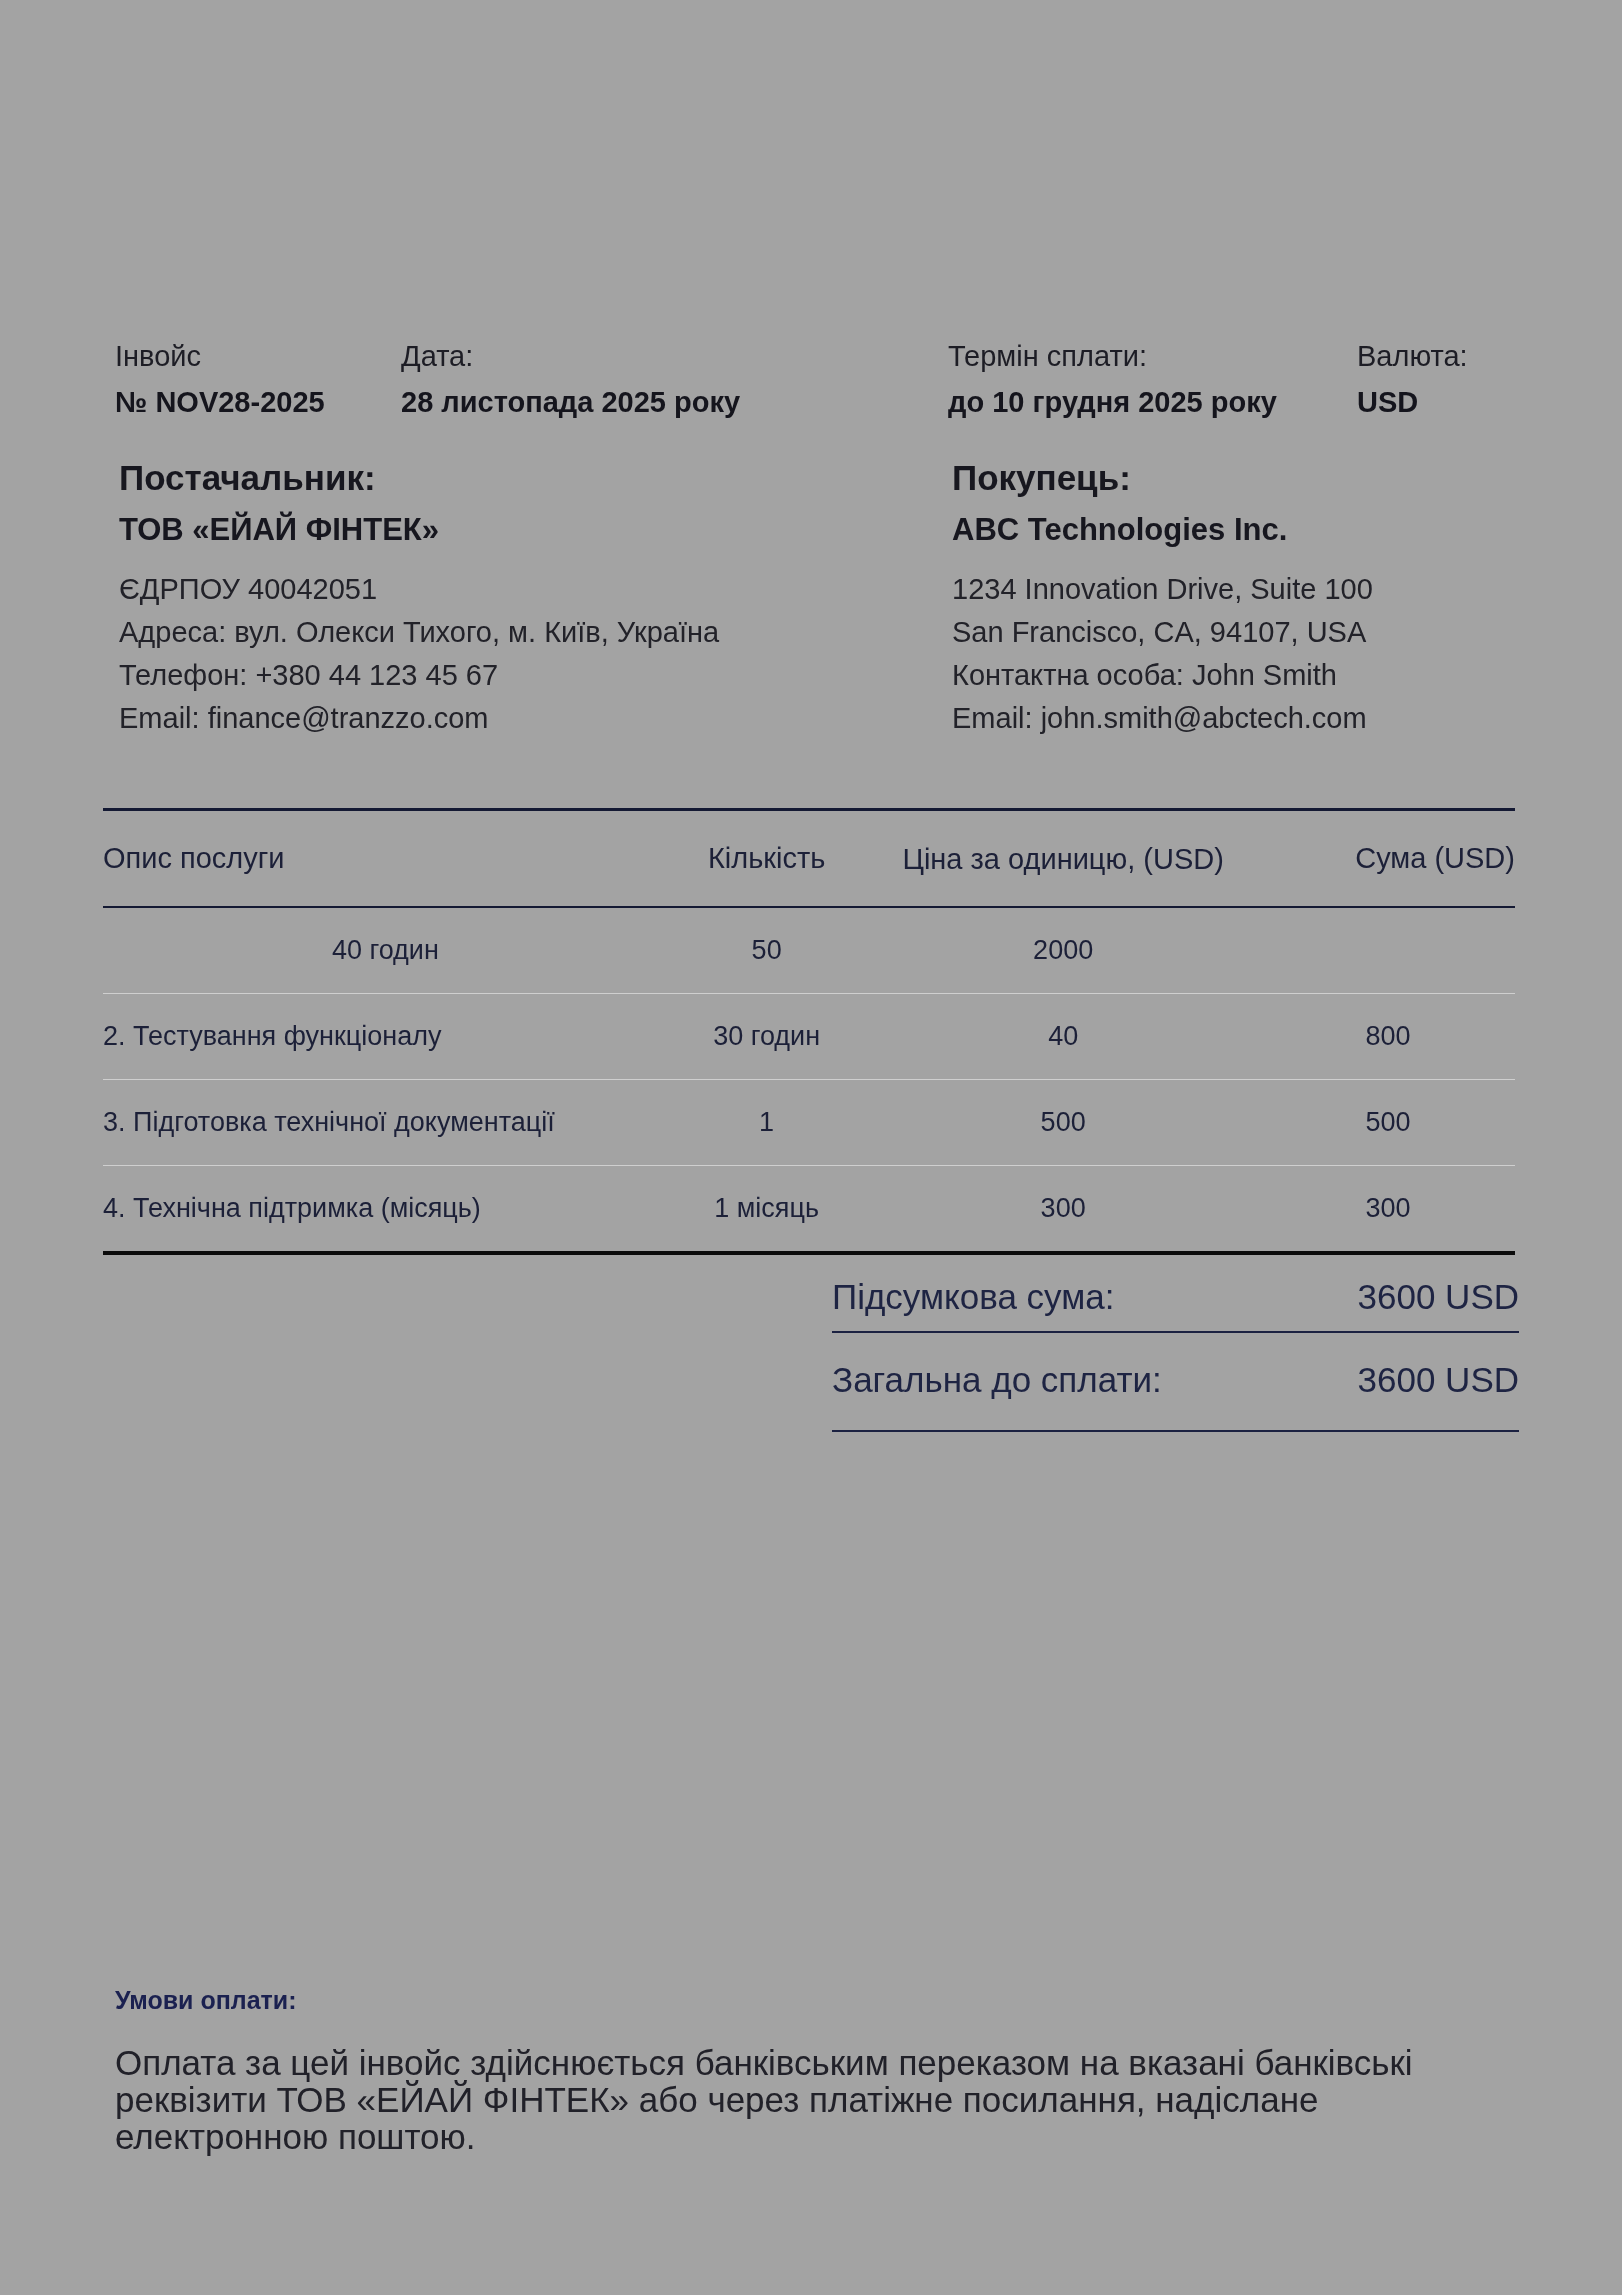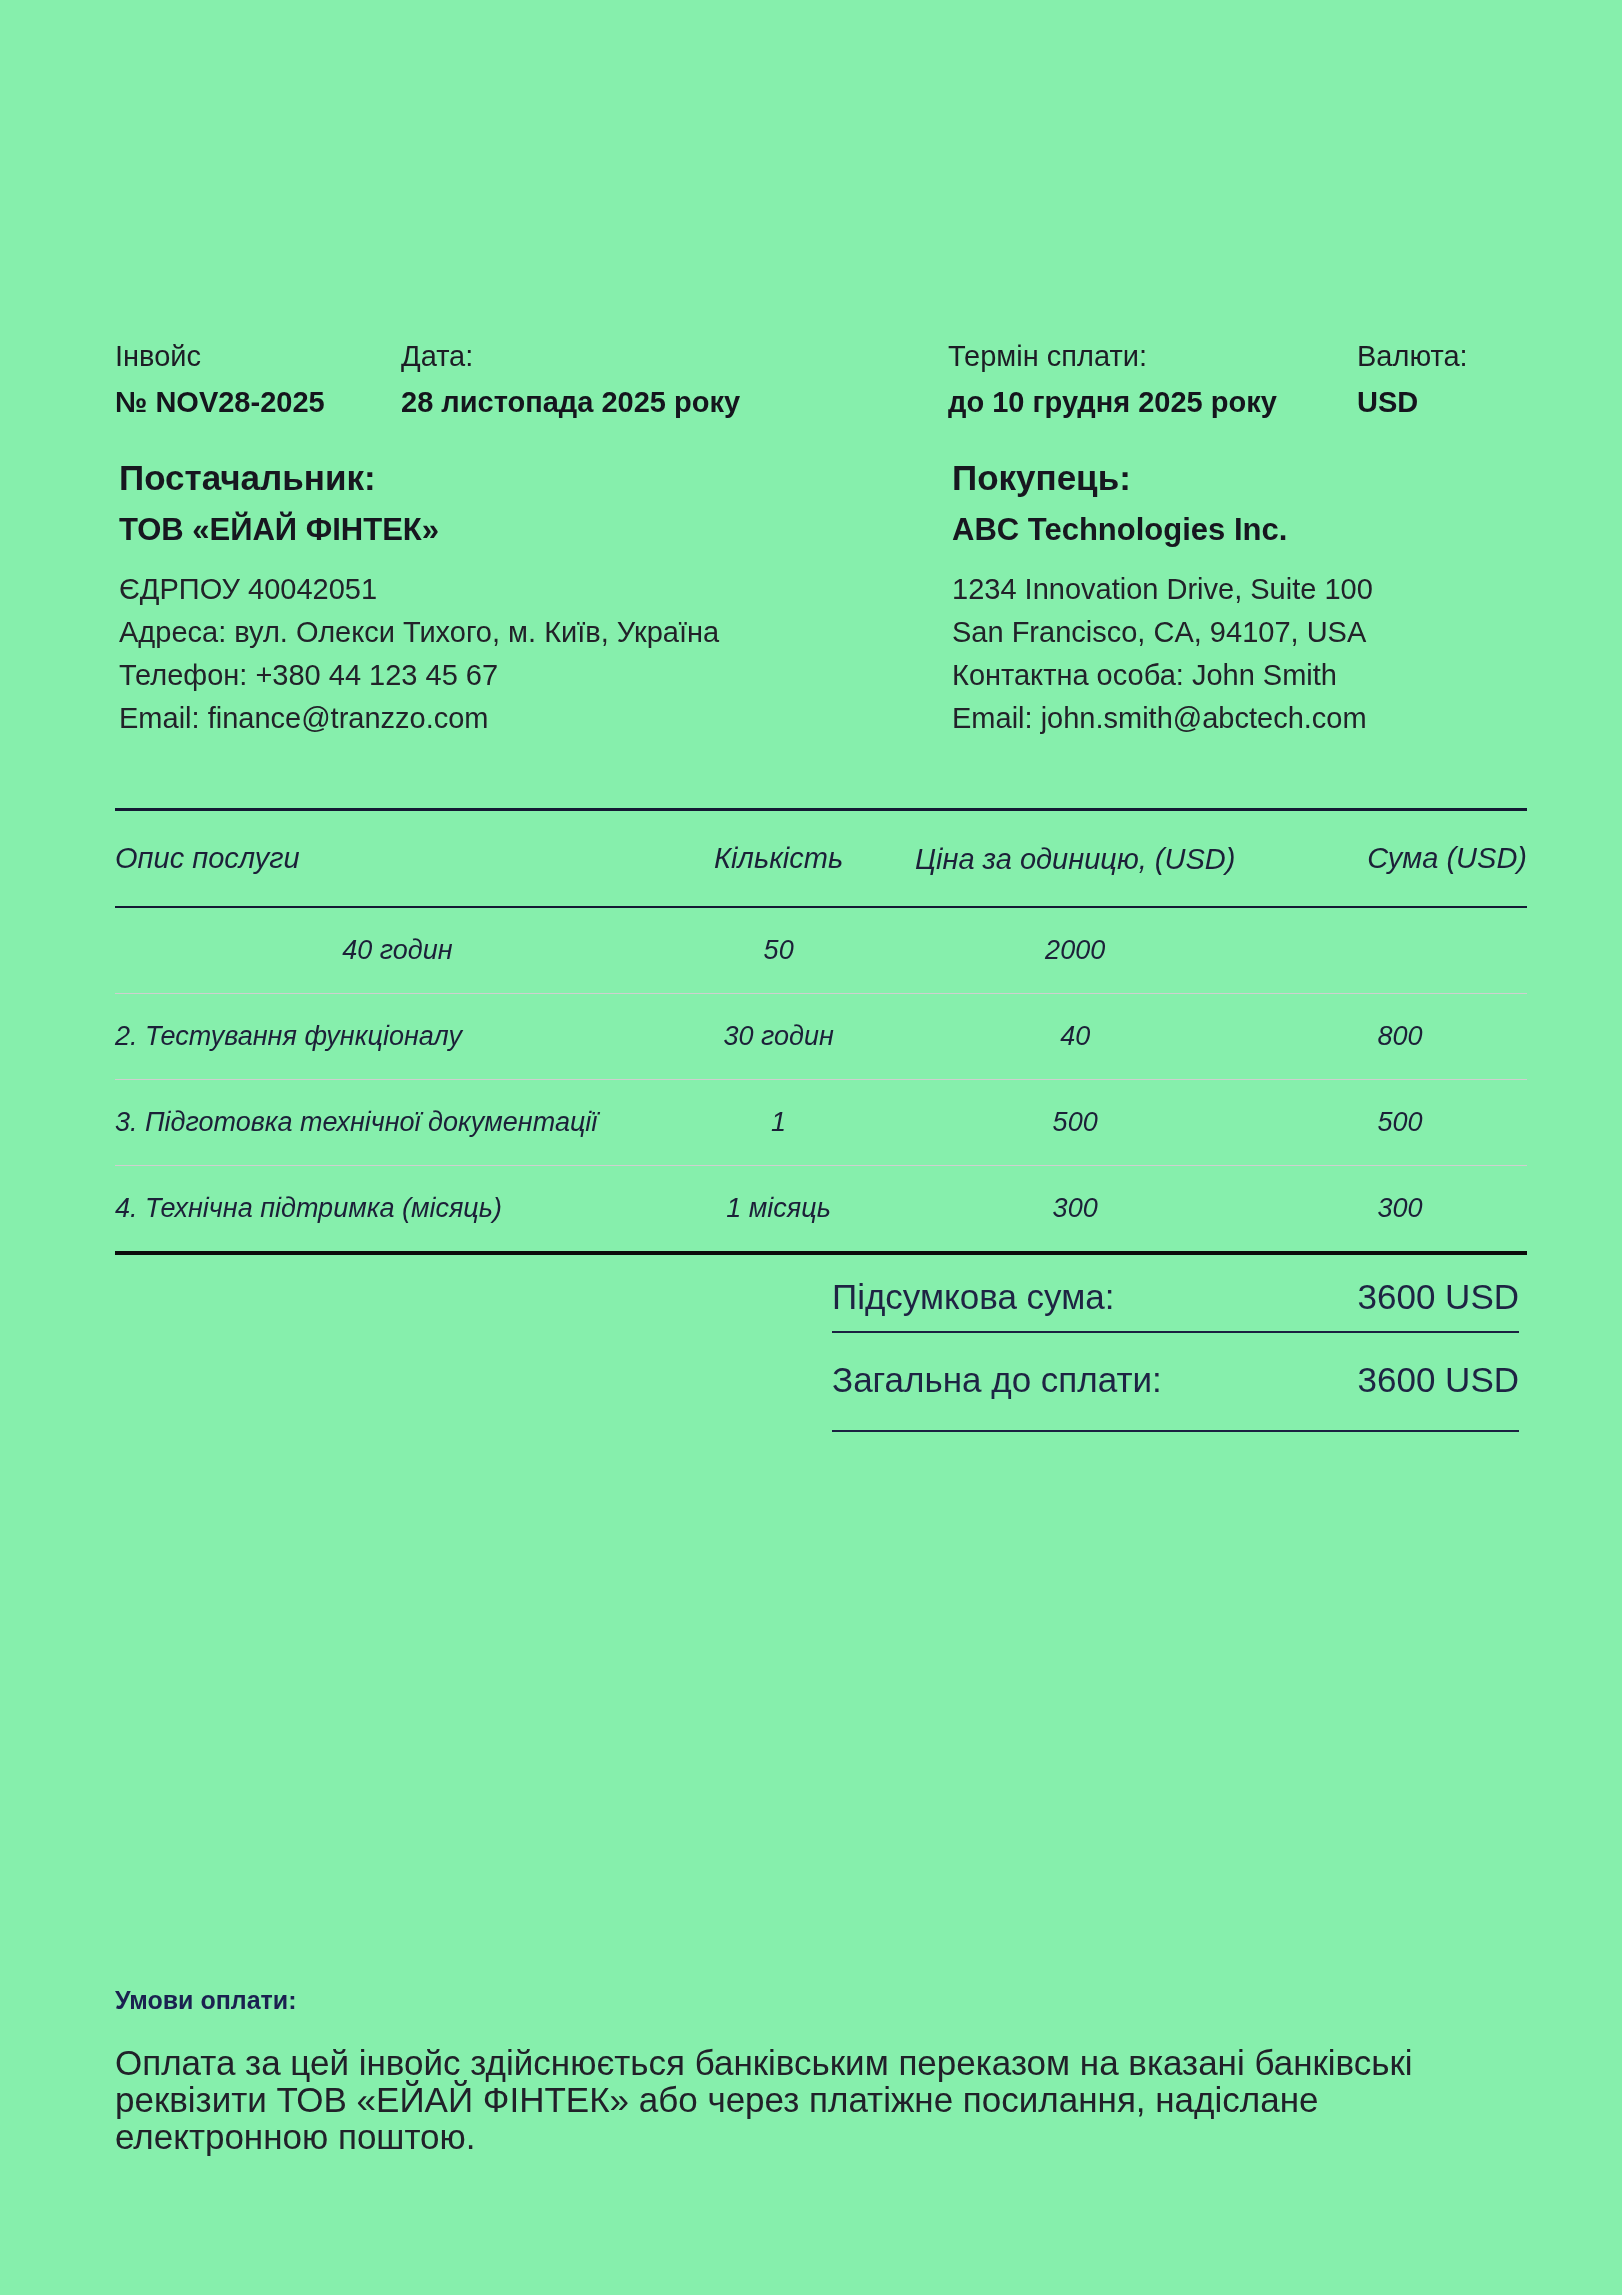--- a/index.html
+++ b/index.html
@@ -1,19 +1,19 @@
 <!DOCTYPE html>
 <html style="font-size:11px"><head>
 <meta charset="utf-8">
 <style>
   html,body{margin:0;padding:0;background:#ffffff;}
   .page{
     position:relative;
     width:1622px;height:2295px;
-    background:#86efac;
+    background:#a3a3a3;
     font-family:"Liberation Sans", sans-serif;
     color:#1e1e26;
   }
   
   .meta{
     position:absolute;left:115px;top:339px;width:1412px;
     display:grid;grid-template-columns:286px 547px 409px 170px;
   }
   .meta-label{font-size:29px;line-height:34px;font-weight:400;color:#1d1d25;}
   .meta-value{font-size:29px;line-height:34px;font-weight:700;color:#15151d;margin-top:12.3px;}
@@ -21,23 +21,22 @@
   .parties{
     position:absolute;left:119px;top:459px;width:1412px;
     display:grid;grid-template-columns:833px 579px;
   }
   .party-heading{font-size:35px;line-height:38px;font-weight:700;color:#17171f;margin:0;}
   .party-name{font-size:31px;line-height:34px;font-weight:700;color:#17171f;margin-top:16.4px;}
   .party-lines{margin-top:20.4px;}
   .party-line{font-size:29px;line-height:43px;font-weight:400;color:#222229;}
   
   .service-table{
-    position:absolute;left:115px;top:808px;width:1412px;
+    position:absolute;left:103px;top:808px;width:1412px;
     border-top:3.4px solid #141933;
-    font-style:italic;
   }
   .t-head{
     min-height:95px;display:grid;
     grid-template-columns:40% 14% 28% 18%;
     align-items:center;border-bottom:2.7px solid #141933;
     font-size:29px;color:#1c2038;
   }
   .t-row{
     height:85px;display:grid;
     grid-template-columns:40% 14% 28% 18%;

